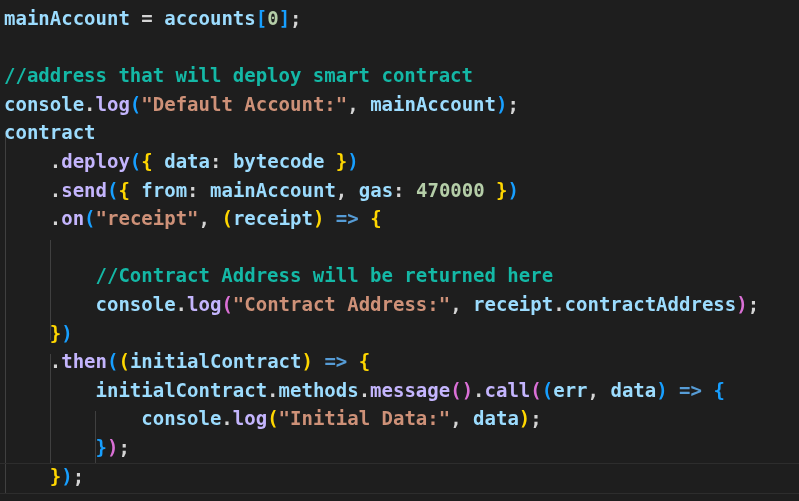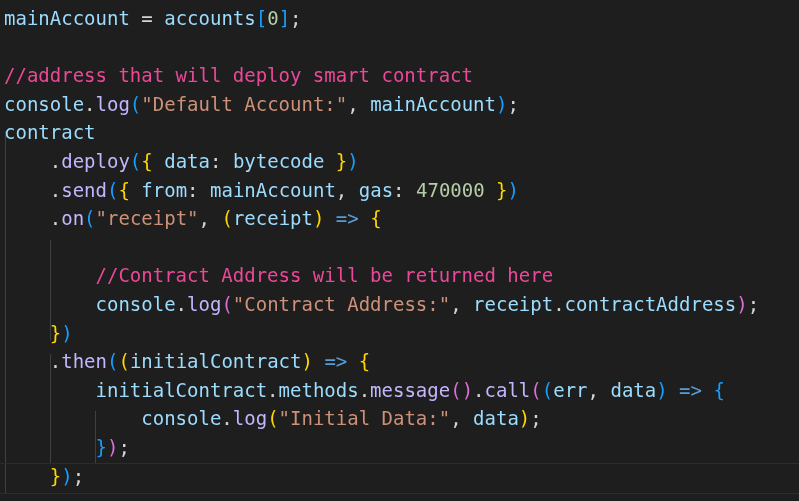--- a/index.html
+++ b/index.html
@@ -43,34 +43,35 @@
     background: #404040;
     pointer-events: none;
   }
 
   .code {
     position: relative;
     z-index: 2;
     white-space: pre;
     margin: 0;
     padding: 0;
+    font-weight: bold;
   }
   .line {
     height: 28.6px;
     white-space: pre;
     padding-left: 4px;
   }
 
   
   .var      { color: #9cdcfe; }   
   .plain    { color: #d4d4d4; }
   .fn       { color: #c4b5fd; }   
   .num      { color: #b5cea8; }   
   .str      { color: #ce9178; }   
-  .cmt      { color: #ec4899; text-align: center; }   
+  .cmt      { color: #14b8a6; text-align: center; }   
   .arrow    { color: #569cd6; }   
   .b1       { color: #ffd700; }   
   .b2       { color: #da70d6; }   
   .b3       { color: #179fff; }   
 </style>
 </head>
 <body>
 
 <div id="editor">
 

